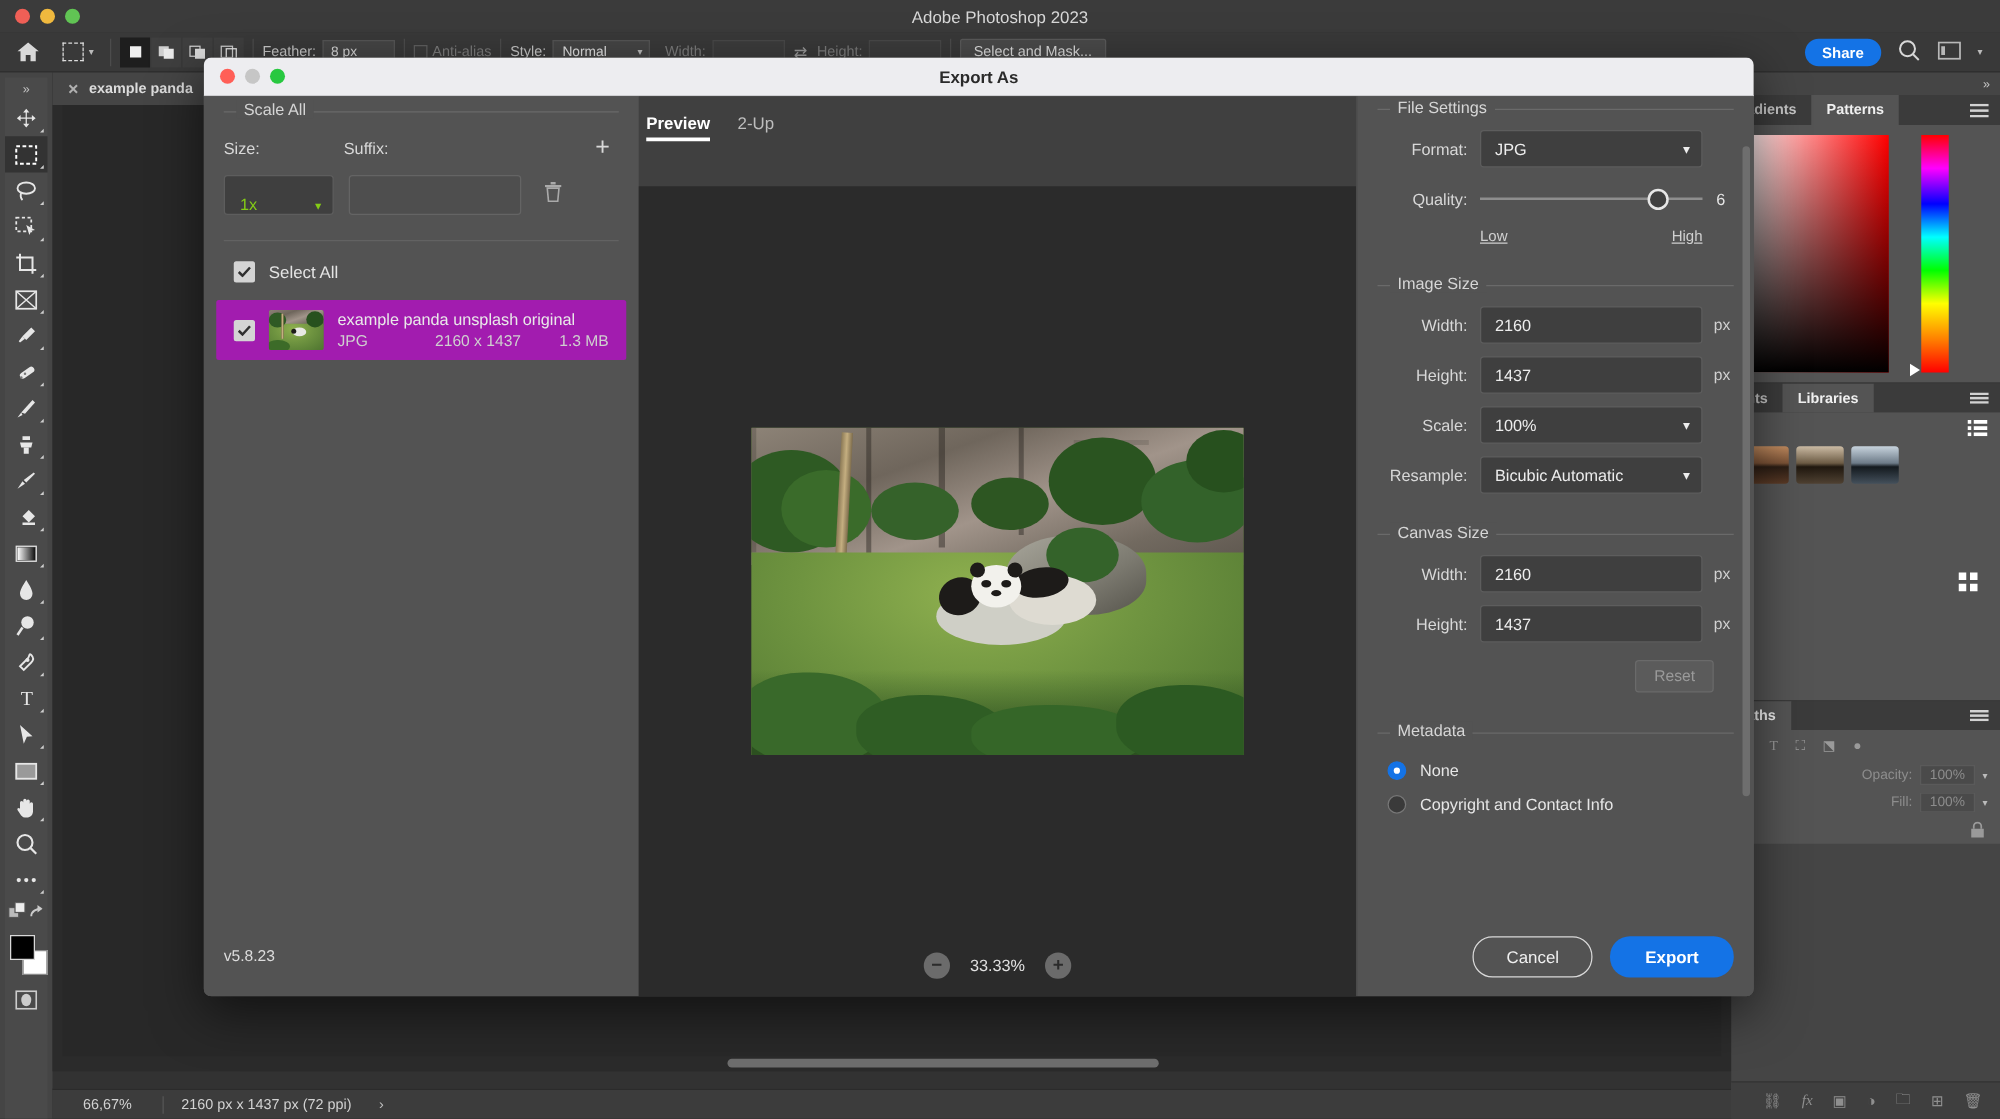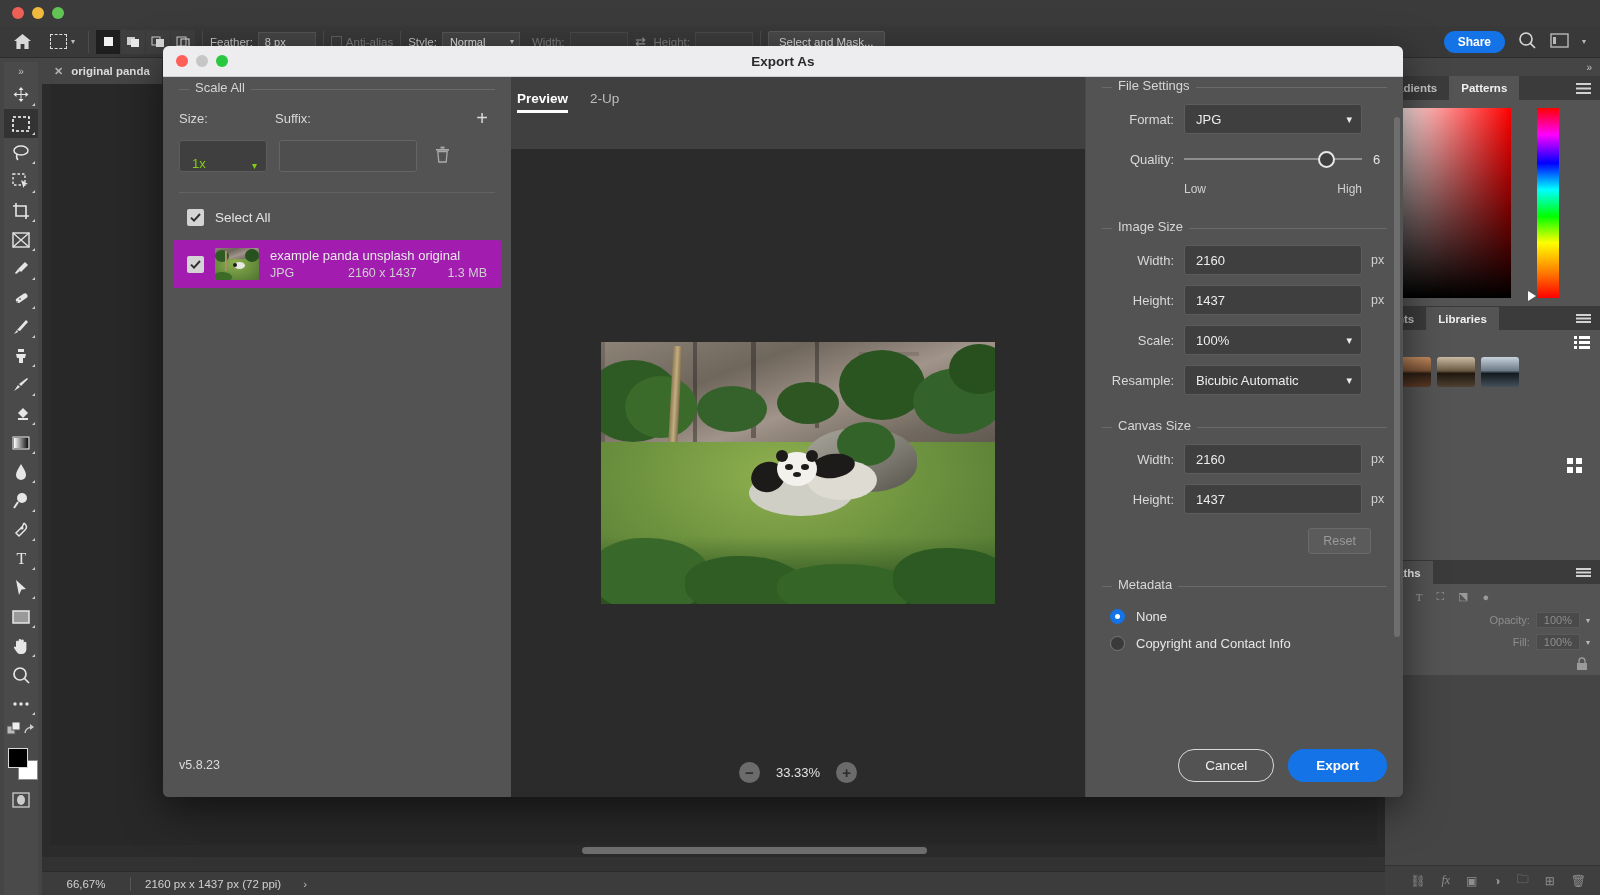--- a/index.html
+++ b/index.html
@@ -306,21 +306,21 @@
   .fctl.sel { justify-content: space-between; }
   .unit { font-size:12.5px; color:#d2d2d2; padding-left:9px; }
 
   .qrow { display:flex; align-items:center; }
   .slider { position:relative; width:178px; height:30px; display:flex; align-items:center; }
   .strack { position:absolute; left:0; right:0; height:2px; background:#8e8e8e; }
   .sthumb { position:absolute; left:134px; width:17px; height:17px;
     border-radius:50%; background:#3f3f3f; border:2px solid #e6e6e6; }
   .qval { font-size:13px; color:#e6e6e6; padding-left:11px; }
   .lowhigh { display:flex; justify-content:space-between; width:178px;
-    margin-left:82px; font-size:12px; color:#d0d0d0; margin-top:-2px; }
+    margin-left:82px; font-size:12px; color:#d0d0d0; margin-top:-2px;text-decoration:underline; }
 
   .reset-btn {
     margin-left:auto; margin-right:16px; margin-top:4px;
     background:#5b5b5b; border:1px solid #6a6a6a; border-radius:3px;
     color:#9a9a9a; font-size:12.5px; padding: 5px 14px; width:fit-content;
   }
   .radio-row { display:flex; align-items:center; gap:11px; padding: 6px 0 6px 8px;
     font-size:13px; color:#e6e6e6; }
   .radio { width:15px; height:15px; border-radius:50%; background:#3a3a3a;
     border:1px solid #777; display:flex; align-items:center; justify-content:center; }
@@ -367,20 +367,21 @@
 <body>
 
 <div id="app">
 
   <div class="ps-titlebar">
     <div class="traffic">
       <div class="tl r"></div>
       <div class="tl y"></div>
       <div class="tl g"></div>
     </div>
+    <div class="ps-app-title">Adobe Photoshop 2023</div>
   </div>
 
   <div class="ps-optionsbar">
     <div class="ob-home">
       <svg width="19" height="17" viewBox="0 0 19 17">
           <path d="M9.5 1 1 8h2.4v8h4.2v-5h3.8v5h4.2V8H18z" fill="#d8d8d8"></path>
         </svg>
     </div>
     <div class="ob-toolchip">
       <div class="marquee-ico"></div>
@@ -627,21 +628,21 @@
       <svg width="18" height="16">
           <rect x="1" y="1" width="16" height="14" fill="none" stroke="#ccc" stroke-width="1.3"></rect>
           <ellipse cx="9" cy="8" rx="4" ry="5" fill="#ccc"></ellipse>
         </svg>
     </div>
   </div>
 
   <div class="ps-tabbar">
     <div class="ps-tab">
       <span class="tab-x">✕</span>
-      <span>original panda</span>
+      <span>example panda</span>
     </div>
   </div>
 
   <div class="ps-canvas">
     <div class="ps-doc"></div>
     <div class="ps-hscroll"></div>
   </div>
 
   <div class="ps-statusbar">
     <div class="sb-zoom">66,67%</div>

